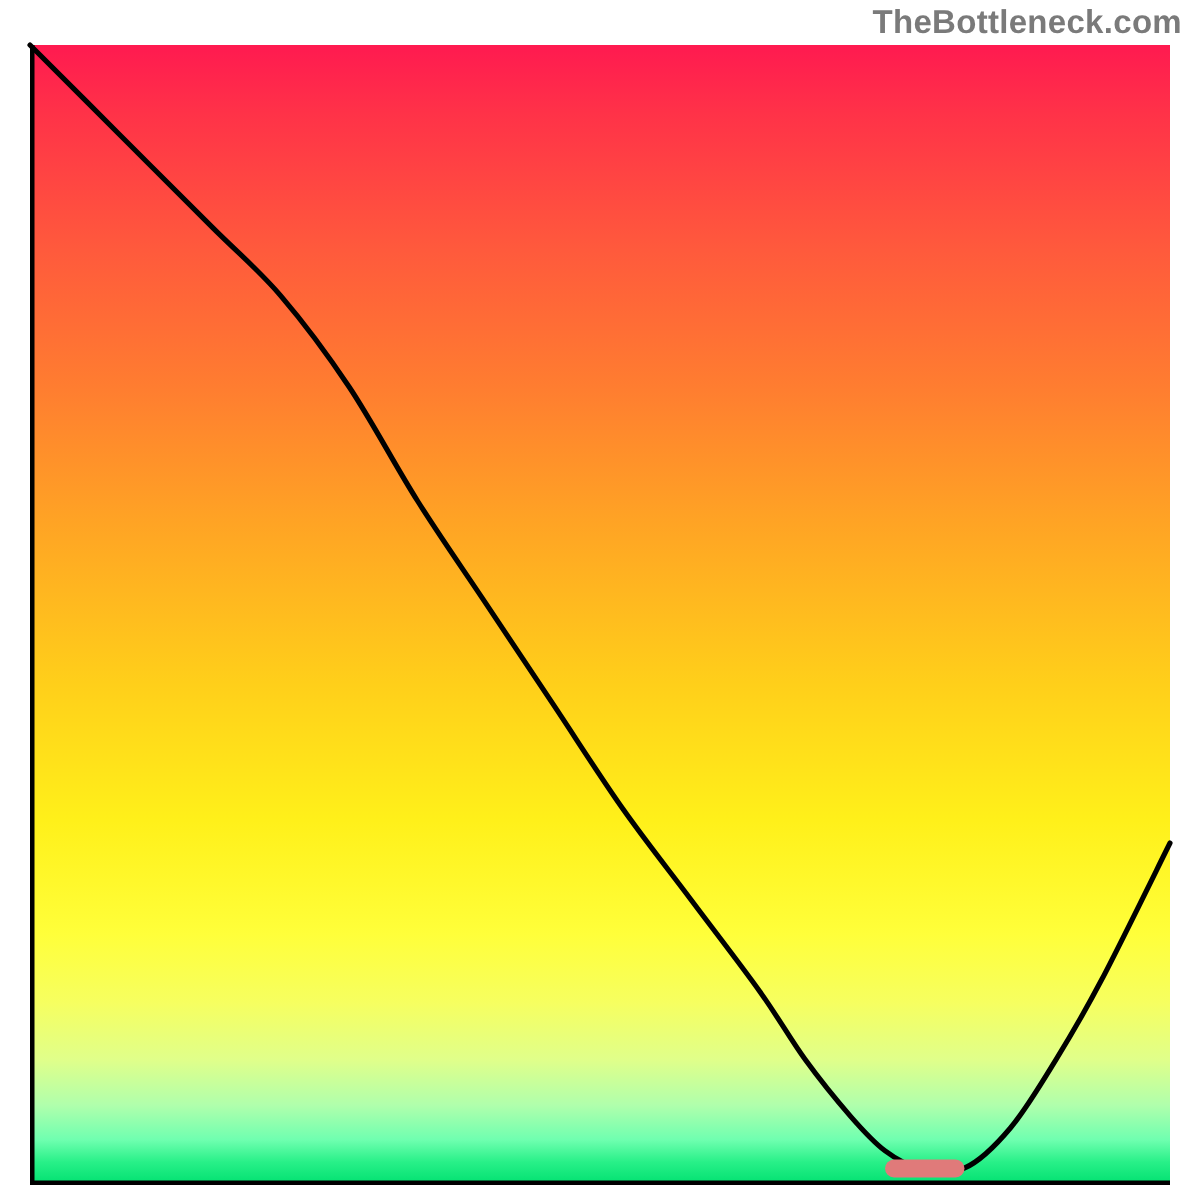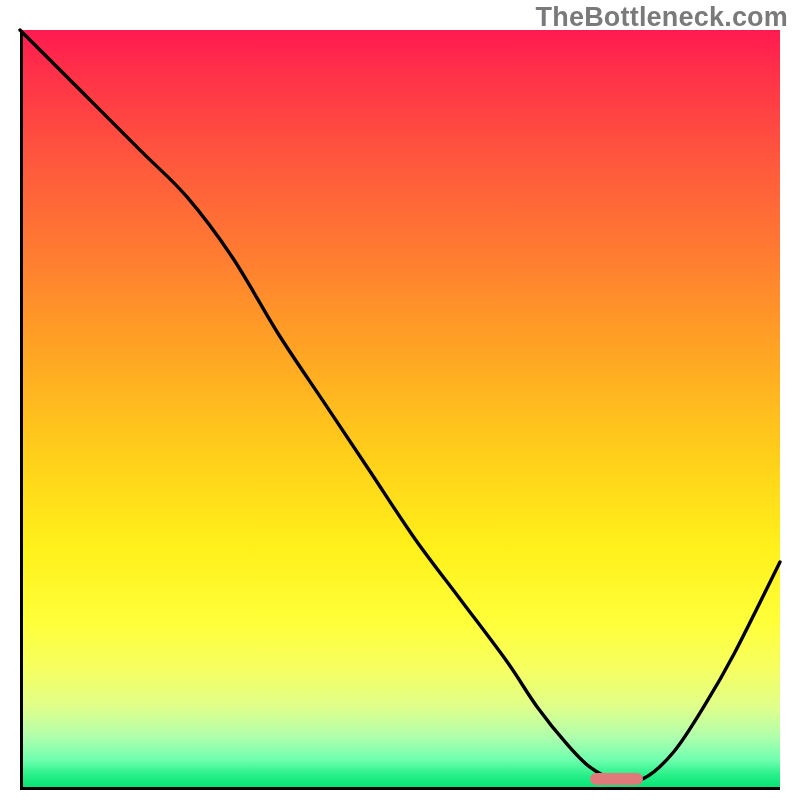--- a/index.html
+++ b/index.html
@@ -12,21 +12,21 @@
   }
   .canvas {
     position: relative;
     width: 800px;
     height: 800px;
   }
   .watermark {
     position: absolute;
     top: 2px;
     right: 12px;
-    font-size: 27px;
+    font-size: 22px;
     font-weight: bold;
     color: #7a7a7a;
     letter-spacing: 0.2px;
     margin-left: 40px;
   }
   .plot-area {
     position: absolute;
     left: 20px;
     top: 30px;
     width: 760px;

